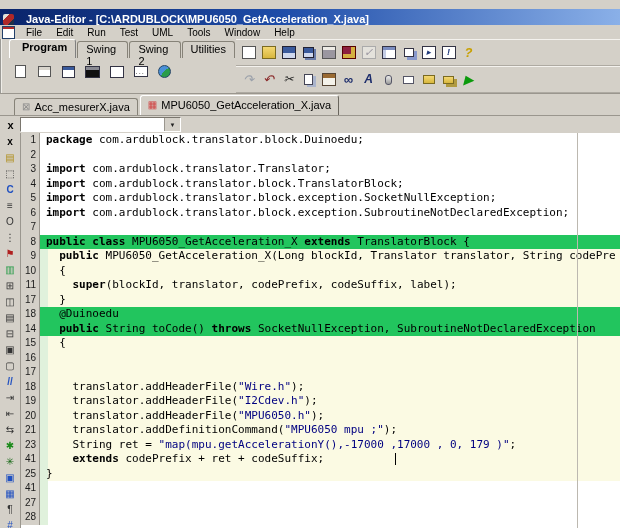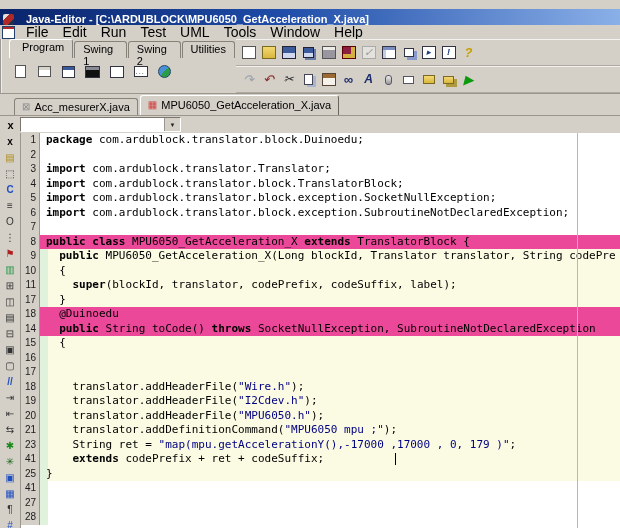--- a/index.html
+++ b/index.html
@@ -3,21 +3,21 @@
 <meta charset="utf-8">
 <style>
   html,body{margin:0;padding:0;}
   #app{width:620px;height:528px;background:#d4d0c8;font-family:"Liberation Sans",sans-serif;
        position:relative;overflow:hidden;-webkit-font-smoothing:none;}
   
   .titlebar{height:16px;background:linear-gradient(90deg,#0a246a 0%,#1e4ca8 45%,#8ab0e8 100%);
             color:#fff;font-size:11px;font-weight:bold;display:flex;align-items:flex-end;gap:12px;padding-left:3px;margin-top:9px;}
   .appicon{width:11px;height:11px;border-radius:2px;background:linear-gradient(135deg,#e0e0d8 0 30%,#b02828 30% 70%,#203048 70%);flex-shrink:0;}
   
-  .menubar{height:14px;display:flex;align-items:center;font-size:14px;padding-left:2px;}
+  .menubar{height:14px;display:flex;align-items:center;font-size:10px;padding-left:2px;}
   .mdiicon{width:11px;height:11px;background:#fff;border:1px solid #22406a;box-shadow:inset 0 2px 0 #b02828;margin-right:4px;}
   .menuitem{padding:0 7px;color:#000;}
   
   .toolbars{display:grid;grid-template-columns:236px 1fr;grid-template-rows:27px 27px;height:54px;
             border-bottom:1px solid #9a968e;background:#d4d0c8;}
   .tbrow{display:flex;align-items:center;padding:1px 3px;gap:1px;border-top:1px solid #f4f2ee;border-bottom:1px solid #aeaaa2;}
   .palette{grid-row:1/3;border-left:2px groove #efede8;padding:2px 0 0 7px;}
   .tbtn{width:19px;height:19px;display:flex;align-items:center;justify-content:center;flex-shrink:0;}
   .ic{width:14px;height:13px;display:inline-flex;align-items:center;justify-content:center;
       font-size:11px;line-height:13px;box-sizing:border-box;}
@@ -44,21 +44,21 @@
   .i-font{color:#1a2a6a;font-weight:bold;font-size:12px;}
   .i-mouse{background:linear-gradient(#eee,#999);border:1px solid #556;width:7px;height:10px;border-radius:3px;}
   .i-widget{background:#fff;border:1px solid #556;width:11px;height:8px;}
   .i-open2{background:linear-gradient(#f4d872,#d8b73e);border:1px solid #7a6a20;width:12px;height:9px;}
   .i-folders{background:linear-gradient(#f4d872,#d8b73e);border:1px solid #7a6a20;width:11px;height:8px;box-shadow:3px 3px 0 #b09a40;}
   .i-run{color:#0c9a0c;font-size:13px;}
   
   .ptabs{display:flex;height:17px;font-size:11px;align-items:flex-end;}
   .ptab{padding:1px 8px 2px;background:#d4d0c8;border:1px solid #868278;border-bottom:none;
         border-top-left-radius:3px;border-top-right-radius:3px;height:13px;margin-right:1px;}
-  .ptab.active{border-color:#fff #808080 #d4d0c8 #fff;position:relative;top:0;height:15px;font-weight:normal;padding-left:12px;}
+  .ptab.active{border-color:#fff #808080 #d4d0c8 #fff;position:relative;top:0;height:15px;font-weight:bold;padding-left:12px;}
   .picons{display:flex;gap:5px;padding:4px 0 0 2px;}
   .p-new{background:#fff;border:1px solid #555;width:11px;height:13px;}
   .p-card{background:#fff;border:1px solid #555;width:13px;height:11px;box-shadow:inset 0 3px 0 #d8d4cc;}
   .p-frame{background:#fff;border:1px solid #334;width:13px;height:12px;box-shadow:inset 0 3px 0 #3a5a9c;}
   .p-console{background:#101010;border:1px solid #334;width:15px;height:12px;box-shadow:inset 0 3px 0 #8a8a92;}
   .p-window{background:#fff;border:1px solid #334;width:14px;height:12px;}
   .p-dialog{background:#fff;border:1px solid #334;width:14px;height:11px;color:#333;font-size:8px;letter-spacing:1px;}
   .p-applet{width:13px;height:13px;border-radius:50%;background:linear-gradient(135deg,#4a90d8 0 50%,#2a9c4a 50%);border:1px solid #246;}
   
   .filetabs{height:21px;display:flex;align-items:flex-end;padding-left:14px;background:#d4d0c8;}
@@ -75,21 +75,21 @@
   
   .main{display:flex;height:406px;background:#fff;overflow:hidden;}
   .side{width:21px;background:#d4d0c8;border-right:1px solid #9a968e;display:flex;flex-direction:column;align-items:center;padding-top:1px;box-sizing:border-box;flex-shrink:0;}
   .sic{height:16px;width:16px;display:flex;align-items:center;justify-content:center;font-size:10px;line-height:16px;color:#222;}
   .edit{flex:1;position:relative;font-family:"DejaVu Sans Mono","Liberation Mono",monospace;font-size:11px;overflow:hidden;}
   .line{display:flex;height:14.5px;line-height:14.5px;white-space:pre;}
   .ln{width:15px;background:#d4d0c8;border-right:1px solid #9a968e;text-align:right;padding-right:3px;
       font-family:"Liberation Sans",sans-serif;font-size:10px;color:#1a1a1a;flex-shrink:0;}
   .ct{flex:1;padding-left:6px;position:relative;color:#000;}
   .bw{background:#ffffff;}
-  .bg{background:#ec4899;}
+  .bg{background:#22c55e;}
   .by{background:linear-gradient(90deg,#e0f1dc 0 8px,#fbfae3 8px);}
   .bs{background:linear-gradient(90deg,#e0f1dc 0 8px,#ffffff 8px);}
   .k{font-weight:bold;}
   .s{color:#000080;}
   .caret{position:absolute;top:1px;width:1px;height:12px;background:#000;}
   .margin{position:absolute;left:556px;top:0;bottom:0;width:1px;background:#bcb8b0;z-index:5;}
 </style>
 </head>
 <body>
 

